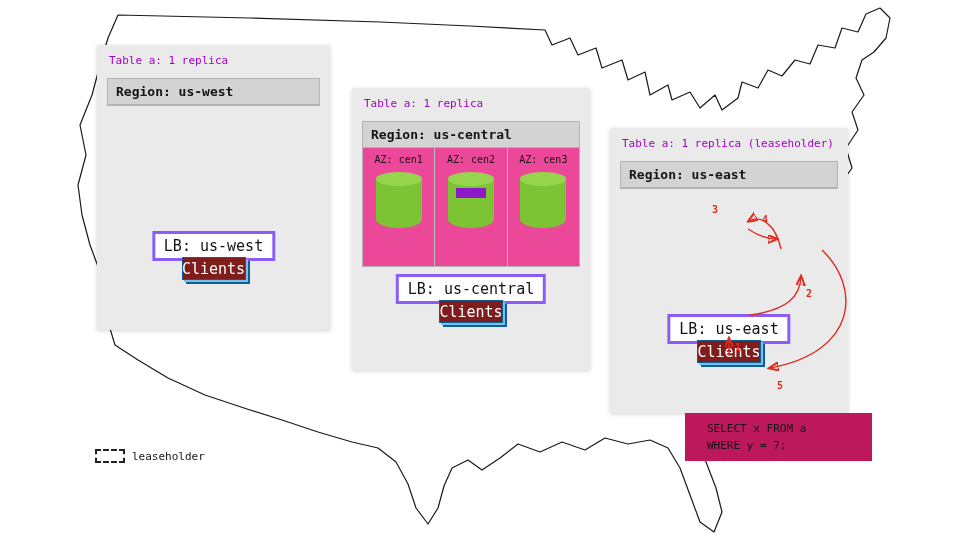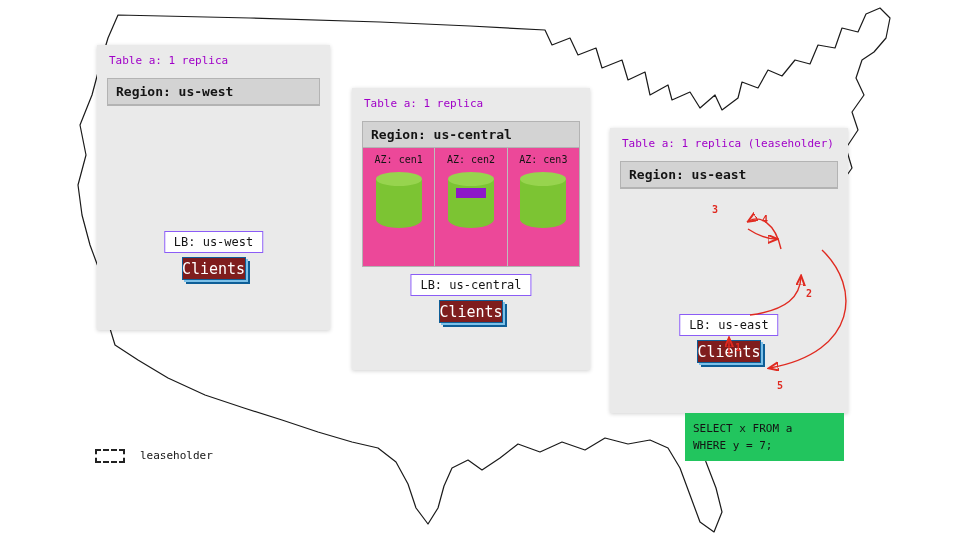--- a/index.html
+++ b/index.html
@@ -18,28 +18,28 @@
   .az{flex:1;text-align:center;padding-top:6px}
   .az + .az{border-left:1px solid #bdbdbd}
   .az-label{font-size:10px;color:#141414;white-space:nowrap}
   .cyl{width:46px;height:56px;margin:7px auto 0;position:relative}
   .cyl-body{position:absolute;left:0;top:7px;width:46px;height:49px;background:#7cc433;
             border-radius:0 0 50% 50% / 0 0 18% 18%}
   .cyl-top{position:absolute;left:0;top:0;width:46px;height:14px;background:#97d44e;border-radius:50%}
   .range{position:absolute;left:8px;top:16px;width:30px;height:10px;background:#8d18c8;z-index:1}
   .range.lease{left:4px;top:3px;width:32px;height:11px;border:2px dashed #101010}
   .lb-box{position:absolute;top:186px;left:50%;transform:translateX(-50%);background:#ffffff;
-          border:1px solid #8b5cf6;font-size:12px;padding:3px 9px;white-space:nowrap}
+          border:3px solid #8b5cf6;font-size:15px;padding:3px 9px;white-space:nowrap}
   .clients{position:absolute;top:212px;left:50%;transform:translateX(-50%);width:62px;height:21px;
            background:#7f1d1d;border:1px solid #0e5e97;color:#ffffff;font-size:15px;
            display:flex;align-items:center;justify-content:center;
            box-shadow:2px 2px 0 #7cc0e8,4px 4px 0 #0e5e97}
-  .query-box{position:absolute;left:685px;top:413px;width:143px;background:#22c55e;font-size:11px;
-             line-height:1.55;padding:7px 8px;z-index:2}
-  .legend{position:absolute;left:95px;top:449px;display:flex;align-items:flex-start;gap:15px;z-index:2}
+  .query-box{position:absolute;left:685px;top:413px;width:143px;background:#be185d;font-size:11px;
+             line-height:1.55;padding:7px 22px;z-index:2}
+  .legend{position:absolute;left:95px;top:449px;display:flex;align-items:center;gap:7px;z-index:2}
   .legend-swatch{width:26px;height:10px;background:#ffffff;border:2px dashed #222222}
   .legend-label{font-size:11px}
   .arrows{position:absolute;left:0;top:0;z-index:3;pointer-events:none}
   .arrows path{fill:none;stroke:#e02a20;stroke-width:1.4}
   .arrows text{font-family:"DejaVu Sans Mono",monospace;font-size:10px;font-weight:bold;fill:#e02a20}
 </style>
 </head>
 <body>
 
 <svg class="map-svg" width="960" height="540" viewBox="0 0 960 540">

